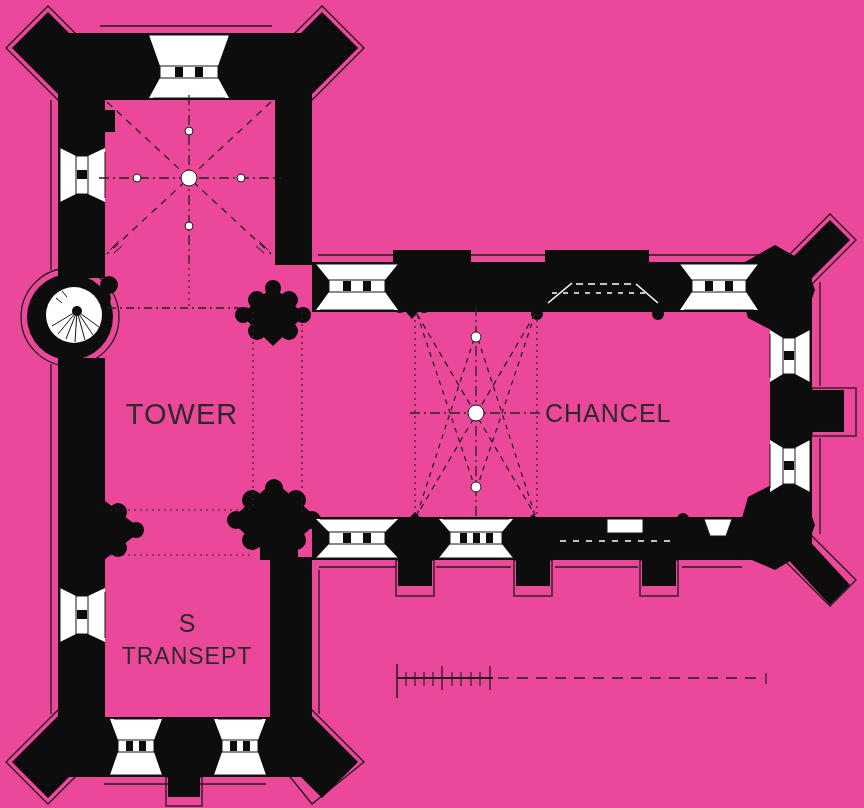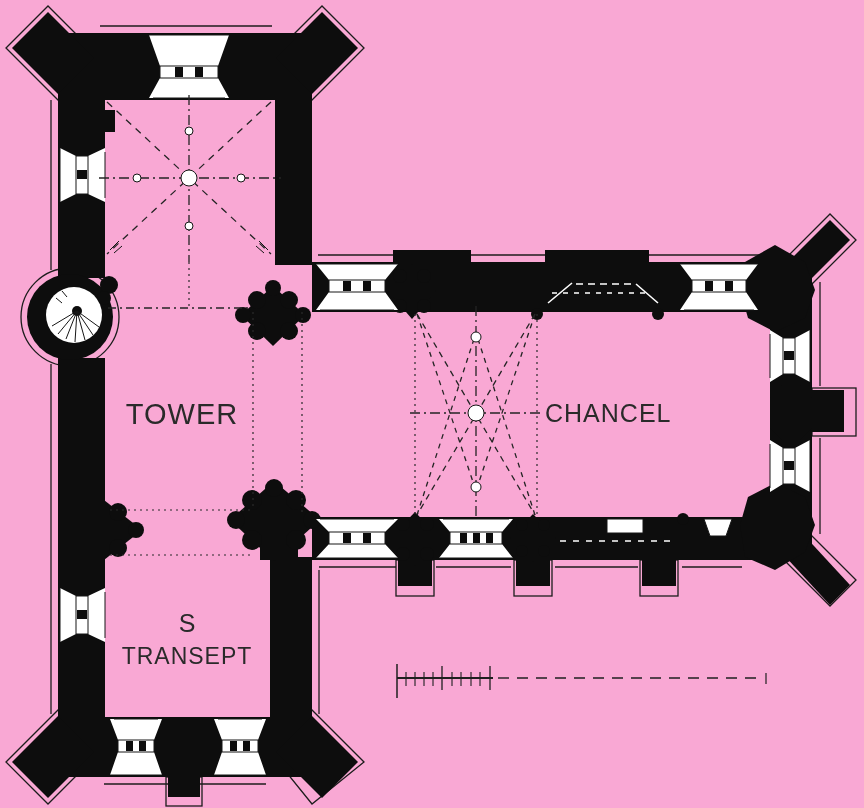--- a/index.html
+++ b/index.html
@@ -1,16 +1,16 @@
 <!DOCTYPE html>
 <html><head>
 <meta charset="utf-8">
 <style>
   html,body{margin:0;padding:0;background:#fff;}
-  .page{position:relative;width:864px;height:808px;background:#f9a8d4;overflow:hidden;
+  .page{position:relative;width:864px;height:808px;background:#ec4899;overflow:hidden;
         font-family:"Liberation Sans", sans-serif;}
   svg{display:block}
   .ol{fill:none;stroke:#1c1c1c;stroke-width:1.3}
   .dl{stroke:#242424;fill:none;stroke-width:1.3}
   .dt{stroke:#2a2a2a;fill:none;stroke-width:1.2;stroke-dasharray:2 4}
   .wh{fill:#ffffff}
   .whs{fill:#ffffff;stroke:#161616;stroke-width:1}
   .thin{stroke:#161616;stroke-width:1;fill:none}
   .lbl{fill:#2a2a2a;font-weight:400}
   .blk{fill:#0d0d0d}

